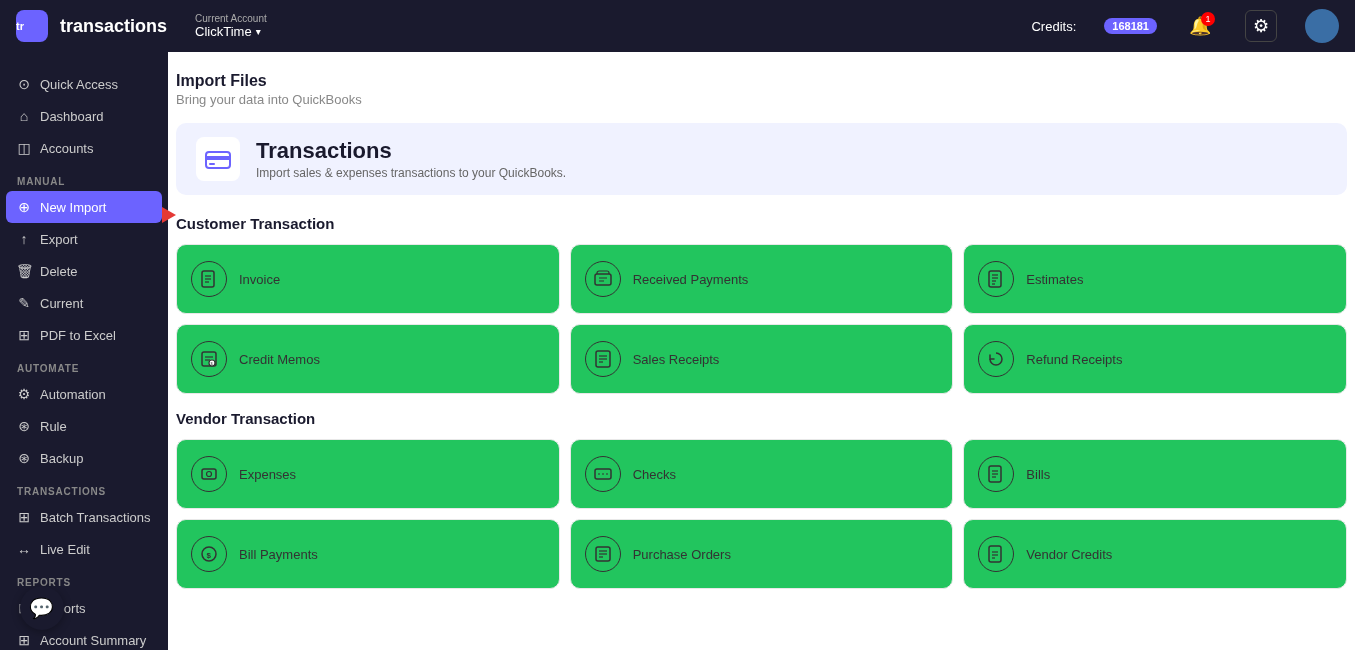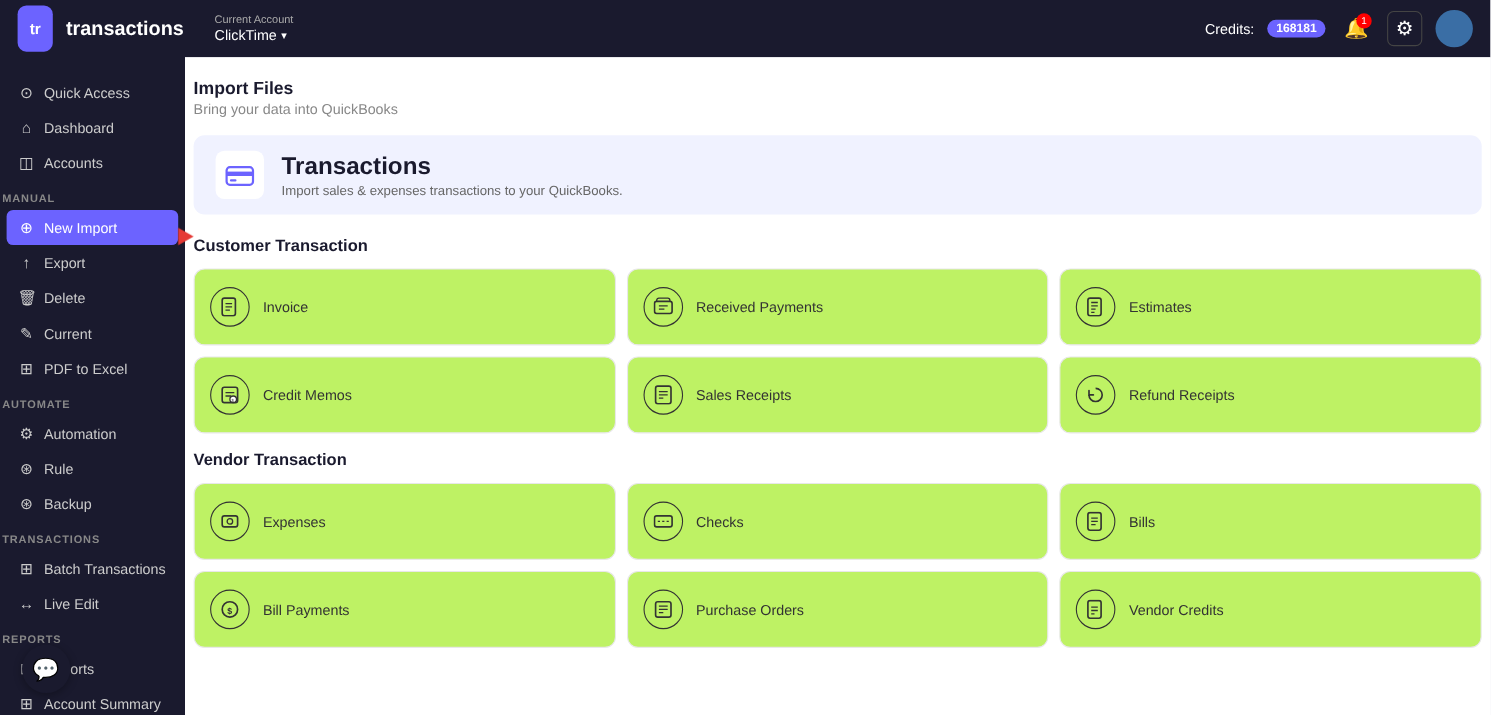--- a/index.html
+++ b/index.html
@@ -5,29 +5,29 @@
     * { box-sizing: border-box; margin: 0; padding: 0; }
     body { font-family: -apple-system, BlinkMacSystemFont, 'Segoe UI', sans-serif; background: #f5f6fa; display: flex; flex-direction: column; height: 650px; overflow: hidden; }
 
     
     .header {
       display: flex; align-items: center; justify-content: space-between;
       background: #1a1a2e; padding: 0 16px; height: 52px; flex-shrink: 0;
     }
     .header-left { display: flex; align-items: center; gap: 12px; }
     .logo-box {
-      background: #6c63ff; border-radius: 8px; width: 32px; height: 42px;
-      display: flex; align-items: center; justify-content: center; color: white; font-weight: bold; font-size: 14px;
+      background: #6c63ff; border-radius: 8px; width: 32px; height: 32px;
+      display: flex; align-items: center; justify-content: flex-start; color: white; font-weight: bold; font-size: 11px;
     }
     .logo-text { color: white; font-size: 18px; font-weight: 600; }
     .account-section { display: flex; flex-direction: column; margin-left: 16px; }
     .account-label { color: #aaa; font-size: 10px; }
     .account-name { color: white; font-size: 13px; display: flex; align-items: center; gap: 4px; cursor: pointer; }
     .chevron { font-size: 10px; }
-    .header-right { display: flex; align-items: center; gap: 12px; }
+    .header-right { display: flex; align-items: center; gap: 28px; }
     .credits-label { color: white; font-size: 13px; }
     .credits-badge { background: #6c63ff; color: white; font-size: 11px; font-weight: bold; padding: 2px 8px; border-radius: 10px; }
     .bell-btn {
       position: relative; background: none; border: none; color: white; font-size: 18px; cursor: pointer; width: 32px; height: 32px;
       display: flex; align-items: center; justify-content: center;
     }
     .bell-badge {
       position: absolute; top: 2px; right: 2px; background: red; color: white; font-size: 9px; border-radius: 50%; width: 14px; height: 14px;
       display: flex; align-items: center; justify-content: center;
     }
@@ -40,21 +40,21 @@
 
     
     .main-layout { display: flex; flex: 1; overflow: hidden; }
 
     
     .sidebar {
       width: 168px; background: #1a1a2e; color: #ccc; flex-shrink: 0;
       overflow-y: auto; padding-bottom: 16px;
     }
     .sidebar-section-label {
-      font-size: 10px; font-weight: 700; color: #888; padding: 12px 2px 4px; letter-spacing: 0.8px; text-transform: uppercase;
+      font-size: 10px; font-weight: 700; color: #888; padding: 12px 17px 4px; letter-spacing: 0.8px; text-transform: uppercase;
     }
     .sidebar-item {
       display: flex; align-items: center; gap: 8px; padding: 8px 16px;
       font-size: 13px; color: #ccc; cursor: pointer; border-radius: 0;
     }
     .sidebar-item.active { background: #6c63ff; color: white; border-radius: 6px; margin: 0 6px; padding: 8px 10px; }
     .sidebar-icon { font-size: 14px; width: 16px; text-align: center; }
 
     
     .arrow-indicator {
@@ -83,21 +83,21 @@
     .product-card-text p { font-size: 12px; color: #666; margin-top: 2px; }
 
     
     .section-header { font-size: 15px; font-weight: 600; color: #1a1a2e; margin-bottom: 12px; margin-top: 4px; }
 
     
     .transaction-grid { display: grid; grid-template-columns: repeat(3, 1fr); gap: 10px; margin-bottom: 16px; }
     .trans-card {
       display: flex; align-items: center; gap: 12px;
       border: 1px solid #e8e8e8; border-radius: 10px; padding: 16px 14px;
-      background: #bef264; cursor: pointer;
+      background: #22c55e; cursor: pointer;
     }
     .trans-card-icon {
       width: 36px; height: 36px; border: 1.5px solid #333; border-radius: 50%;
       display: flex; align-items: center; justify-content: center; font-size: 16px; flex-shrink: 0;
     }
     .trans-card-label { font-size: 13px; font-weight: 500; color: #333; }
 
     
     .chat-bubble {
       position: fixed; bottom: 20px; left: 20px; background: #1a1a2e; border-radius: 50%;

